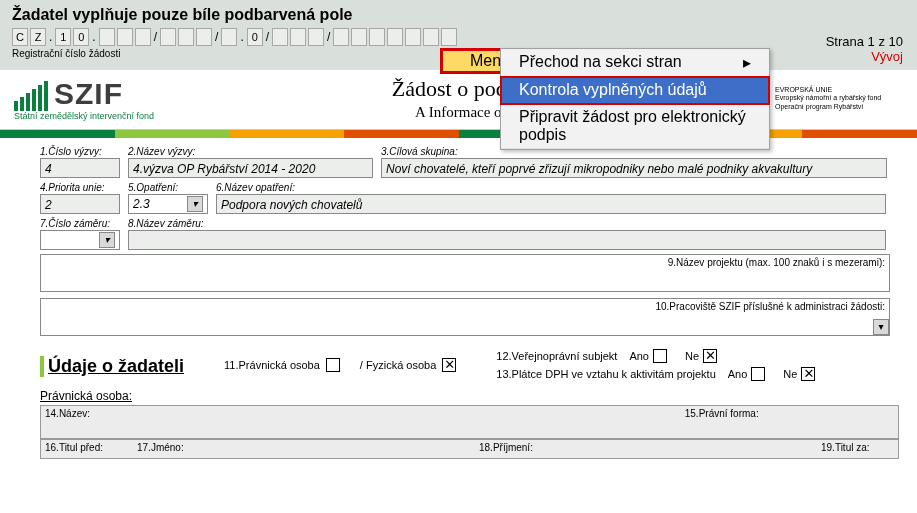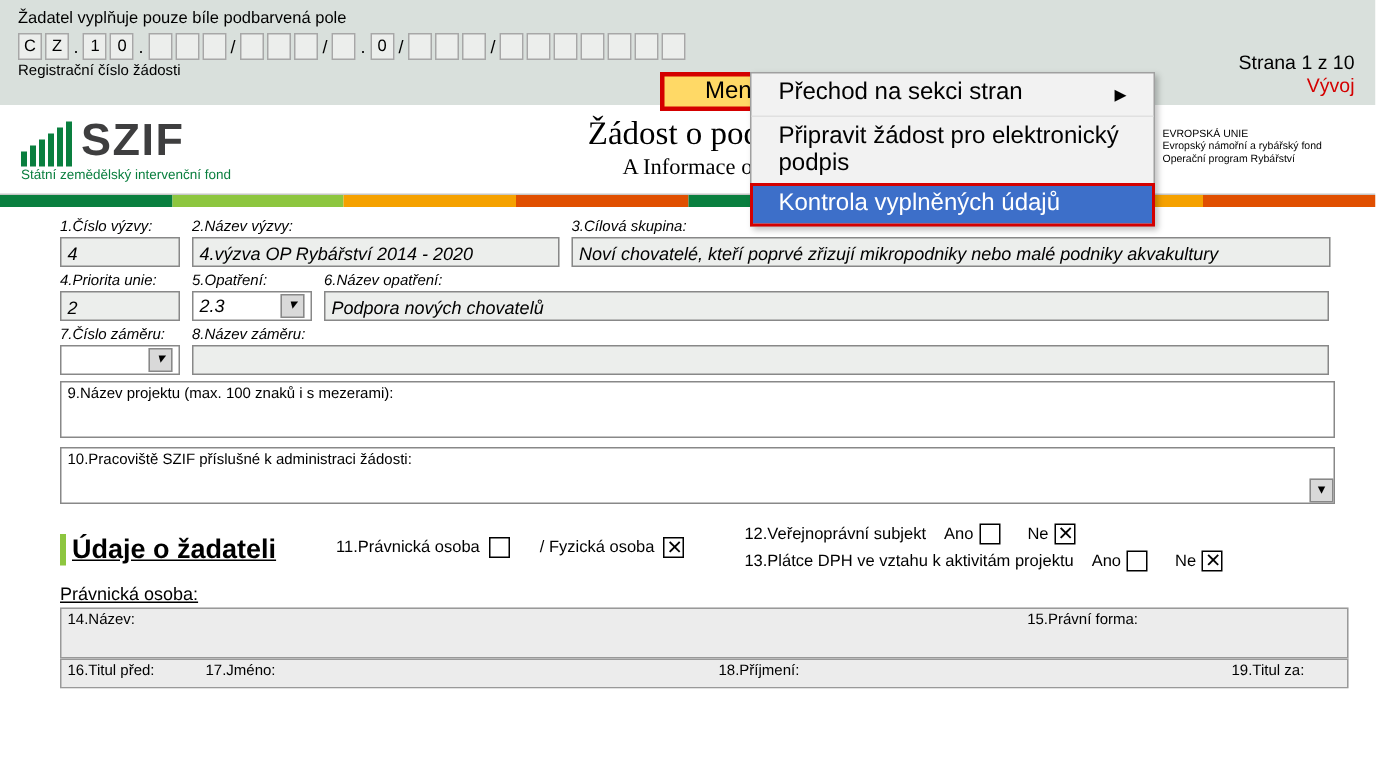--- a/index.html
+++ b/index.html
@@ -10,22 +10,22 @@
     background: #fff;
     width: 917px;
   }
   .top-bar {
     background: #d9e0dc;
     padding: 6px 12px 4px;
     position: relative;
     height: 70px;
   }
   .instr {
-    font-weight: normal;
-    font-size: 11px;
+    font-weight: bold;
+    font-size: 16px;
     margin-bottom: 4px;
   }
   .reg-row { display: flex; align-items: center; gap: 2px; }
   .reg-box {
     display: inline-block;
     background: #eceeec;
     border: 1px solid #a7a7a7;
     width: 16px; height: 18px;
     text-align: center;
     line-height: 16px;
@@ -125,21 +125,21 @@
     width: 16px; height: 16px; background: #d9d9d9; border: 1px solid #888;
     text-align: center; font-size: 10px; line-height: 14px;
   }
   .long-box {
     border: 1px solid #888;
     background: #fff;
     width: 850px;
     min-height: 38px;
     position: relative;
   }
-  .long-box .flabel { padding: 2px 4px; }
+  .long-box .flabel { padding: 2px 4px; text-align: right; }
   .scroll-btn {
     position: absolute; right: 0; bottom: 0;
     width: 16px; height: 16px; background: #d9d9d9;
     border: 1px solid #888; text-align: center; font-size: 10px; line-height: 14px;
   }
   .section-head {
     font-weight: bold; text-decoration: underline;
     font-size: 18px; margin: 10px 0 6px;
     display: inline-block;
     border-left: 4px solid #8dc63f;
@@ -205,25 +205,25 @@
 
   <div class="menu-btn">
     <span>Menu</span>
   </div>
 
   <div class="menu-popup">
     <div class="menu-item">
       <span>Přechod na sekci stran</span>
       <span>▸</span>
     </div>
+    <div class="menu-item selected">
+      <span>Kontrola vyplněných údajů</span>
+    </div>
     <div class="menu-item">
       <span>Připravit žádost pro elektronický podpis</span>
-    </div>
-    <div class="menu-item selected">
-      <span>Kontrola vyplněných údajů</span>
     </div>
   </div>
 
   <div class="page-info">
     <div>Strana 1 z 10</div>
     <div class="dev">Vývoj</div>
   </div>
 </div>
 
 <div class="header">

